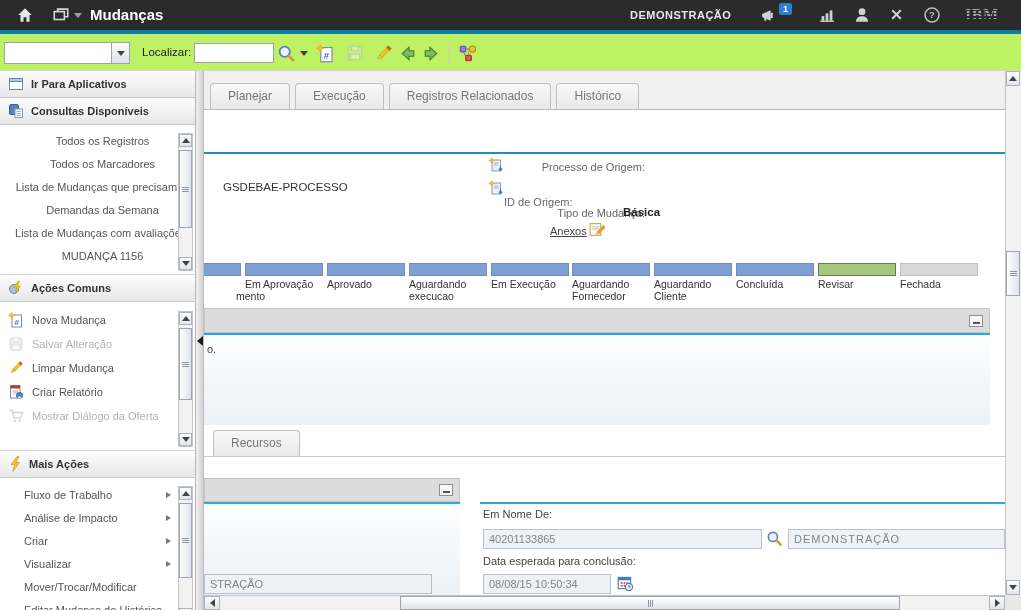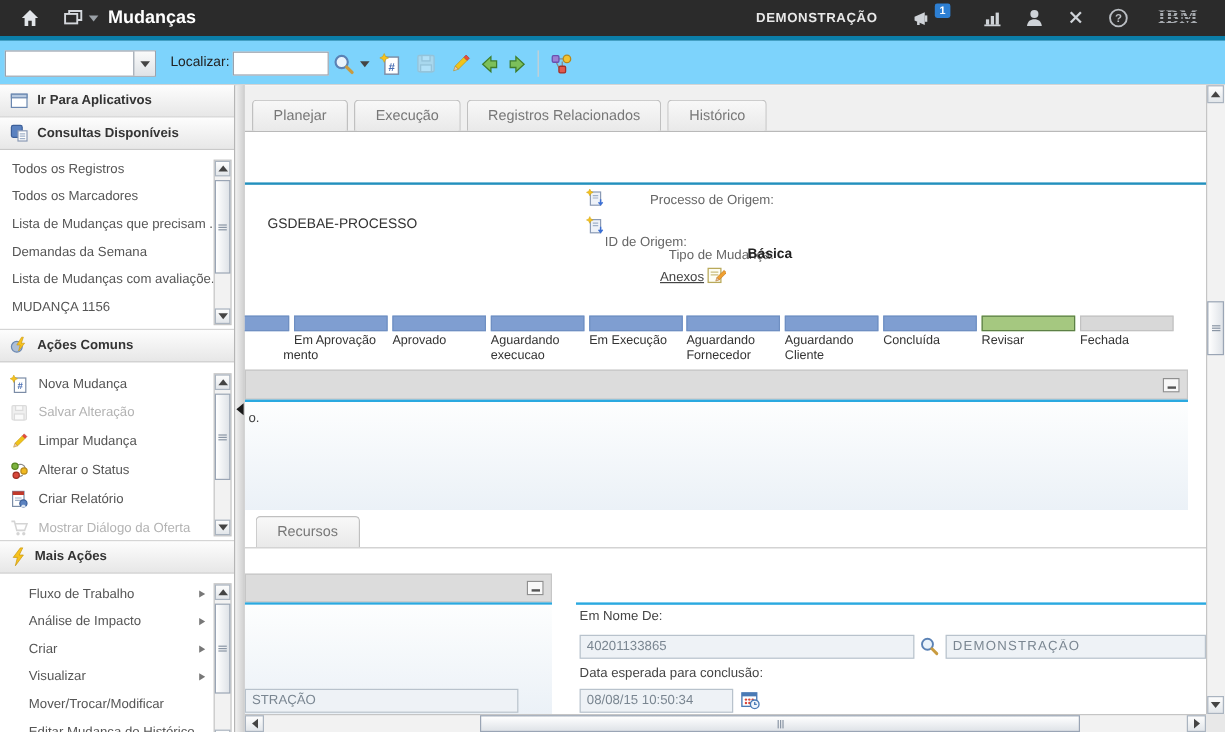--- a/index.html
+++ b/index.html
@@ -11,21 +11,21 @@
   .topbar { position:absolute; left:0; top:0; width:1021px; height:30px; background:#2b2b2b; }
   .teal-strip { position:absolute; left:0; top:30px; width:1021px; height:4px; background:var(--teal-strip,#0b7ea8); }
   .tb-title { position:absolute; left:90px; top:6px; color:#fff; font-size:15px; font-weight:bold; }
   .tb-env { position:absolute; left:630px; top:9px; color:#e8e8e8; font-size:11px; font-weight:bold; letter-spacing:.5px; }
   .tico { position:absolute; top:6px; width:18px; height:18px; }
   .badge { position:absolute; left:779px; top:3px; min-width:13px; height:12px; background:var(--badge-blue,#2d7fd3); color:#fff; font-size:9px; font-weight:bold; text-align:center; line-height:12px; border-radius:2px; padding:0 2px; }
   .ibm { position:absolute; left:965px; top:6px; font-family:"Liberation Serif",serif; font-weight:bold; font-size:16px; letter-spacing:.5px; color:#a7abb0; }
   .ibm::after { content:""; position:absolute; left:-2px; right:-4px; top:2px; bottom:0; background:repeating-linear-gradient(180deg,transparent 0 1.8px,#2b2b2b 1.8px 3.2px); }
 
   
-  .toolbar { position:absolute; left:0; top:34px; width:1021px; height:37px; background:#7dd3fc; border-bottom:1px solid #d4d4d4; }
+  .toolbar { position:absolute; left:0; top:34px; width:1021px; height:37px; background:#bef264; border-bottom:1px solid #d4d4d4; }
   .tb-select { position:absolute; left:4px; top:8px; width:126px; height:22px; background:#fff; border:1px solid #9aa2ad; display:flex; }
   .tb-select .val { flex:1; font-size:11px; line-height:20px; padding-left:4px; color:#333; }
   .dd-btn { width:18px; background:linear-gradient(#fafafa,#dfe3e7); border-left:1px solid #9aa2ad; display:flex; align-items:center; justify-content:center; }
   .tb-label { position:absolute; left:142px; top:12px; font-size:11.5px; color:#222; }
   .tb-find { position:absolute; left:194px; top:9px; width:80px; height:20px; border:1px solid #9aa2ad; font-size:11px; padding:0 3px; }
   .tbtn { position:absolute; top:7px; width:24px; height:24px; display:flex; align-items:center; justify-content:center; cursor:pointer; }
   .tb-sep { position:absolute; left:448px; top:8px; width:1px; height:22px; background:#cfcfcf; }
   .disabled { opacity:.45; filter:grayscale(1); }
 
   
@@ -33,21 +33,21 @@
   .tri-down  { border-left:4px solid transparent; border-right:4px solid transparent; border-top:5px solid #444; }
   .tri-up    { border-left:4px solid transparent; border-right:4px solid transparent; border-bottom:5px solid #444; }
   .tri-left  { border-top:4px solid transparent; border-bottom:4px solid transparent; border-right:5px solid #444; }
   .tri-right { border-top:4px solid transparent; border-bottom:4px solid transparent; border-left:5px solid #444; }
   .tri-sub   { border-top:3.5px solid transparent; border-bottom:3.5px solid transparent; border-left:5px solid #777; }
 
   
   .sidebar { position:absolute; left:0; top:71px; width:196px; height:539px; background:#fff; border-right:1px solid #b5b5b5; }
   .sb-header { display:flex; align-items:center; gap:7px; padding-left:8px; height:27px; background:linear-gradient(#fdfdfd,#e7e7e7); border-bottom:1px solid #c9c9c9; font-size:11px; font-weight:bold; color:#333; }
   .sb-list { position:relative; background:#fff; border-bottom:1px solid #d5d5d5; }
-  .sb-item { height:23px; line-height:23px; font-size:11px; color:#555; padding-left:10px; white-space:nowrap; overflow:hidden; cursor:pointer; }
+  .sb-item { height:23px; line-height:23px; font-size:11px; color:#555; padding-left:10px; white-space:nowrap; overflow:hidden; cursor:pointer;text-align:center; }
   .sb-item.pad { margin-top:5px; }
   .sb-act { display:flex; align-items:center; gap:8px; height:24px; font-size:11px; color:#555; padding-left:8px; white-space:nowrap; cursor:pointer; }
   .sb-act.off { color:#b3b3b3; }
   .sb-more { display:flex; align-items:center; height:23px; font-size:11px; color:#555; padding-left:24px; cursor:pointer; }
   .sb-more .lbl { flex:1; }
   .sb-more .tri-sub { margin-right:24px; }
 
   
   .vsb { position:absolute; right:2px; top:3px; bottom:3px; width:15px; background:#f2f2f2; border:1px solid #c5c5c5; }
   .sb-btn { position:absolute; left:0; width:13px; height:13px; background:linear-gradient(#fdfdfd,#e2e6ea); border:1px solid #aab4c0; display:flex; align-items:center; justify-content:center; cursor:pointer; }
@@ -285,29 +285,20 @@
             <g transform="rotate(45 8 8)">
               <rect x="6.4" y="0.5" width="3.2" height="2.4" fill="#e84c3d" stroke="#b03226" stroke-width="0.4"></rect>
               <rect x="6.4" y="2.9" width="3.2" height="8.5" fill="#f0c419" stroke="#b98c12" stroke-width="0.4"></rect>
               <polygon points="6.4,11.4 9.6,11.4 8,14.6" fill="#ecc5ae" stroke="#b98c12" stroke-width="0.4"></polygon>
             </g>
           </svg>
         <span>Limpar Mudança</span>
       </div>
       <div class="sb-act">
         <svg width="16" height="16" viewBox="0 0 16 16">
-            <path d="M6 4 C9 2 12 3 13 6 M11 12 C8 14 5 13 4 10" stroke="#8a8a8a" fill="none"></path>
-            <circle cx="4.5" cy="4.5" r="2.6" fill="#7db33e" stroke="#55851f"></circle>
-            <circle cx="12" cy="8.5" r="2.6" fill="#f0b81e" stroke="#b5881c"></circle>
-            <circle cx="5.5" cy="12" r="2.6" fill="#d9483b" stroke="#9c2c22"></circle>
-          </svg>
-        <span>Alterar o Status</span>
-      </div>
-      <div class="sb-act">
-        <svg width="16" height="16" viewBox="0 0 16 16">
             <rect x="2.5" y="1.5" width="9.5" height="12.5" fill="#fff" stroke="#7b8ca6"></rect>
             <rect x="2.5" y="1.5" width="9.5" height="3" fill="#c0392b"></rect>
             <line x1="4.5" y1="7" x2="10" y2="7" stroke="#9fb0c8"></line>
             <line x1="4.5" y1="9" x2="10" y2="9" stroke="#9fb0c8"></line>
             <circle cx="11.5" cy="11.5" r="3" fill="#5b82c0" stroke="#3c5f99"></circle>
             <path d="M9.5 14.5 C9.8 13 10.5 12.6 11.5 12.6 C12.5 12.6 13.2 13 13.5 14.5 Z" fill="#dce6f2"></path>
           </svg>
         <span>Criar Relatório</span>
       </div>
       <div class="sb-act off">

